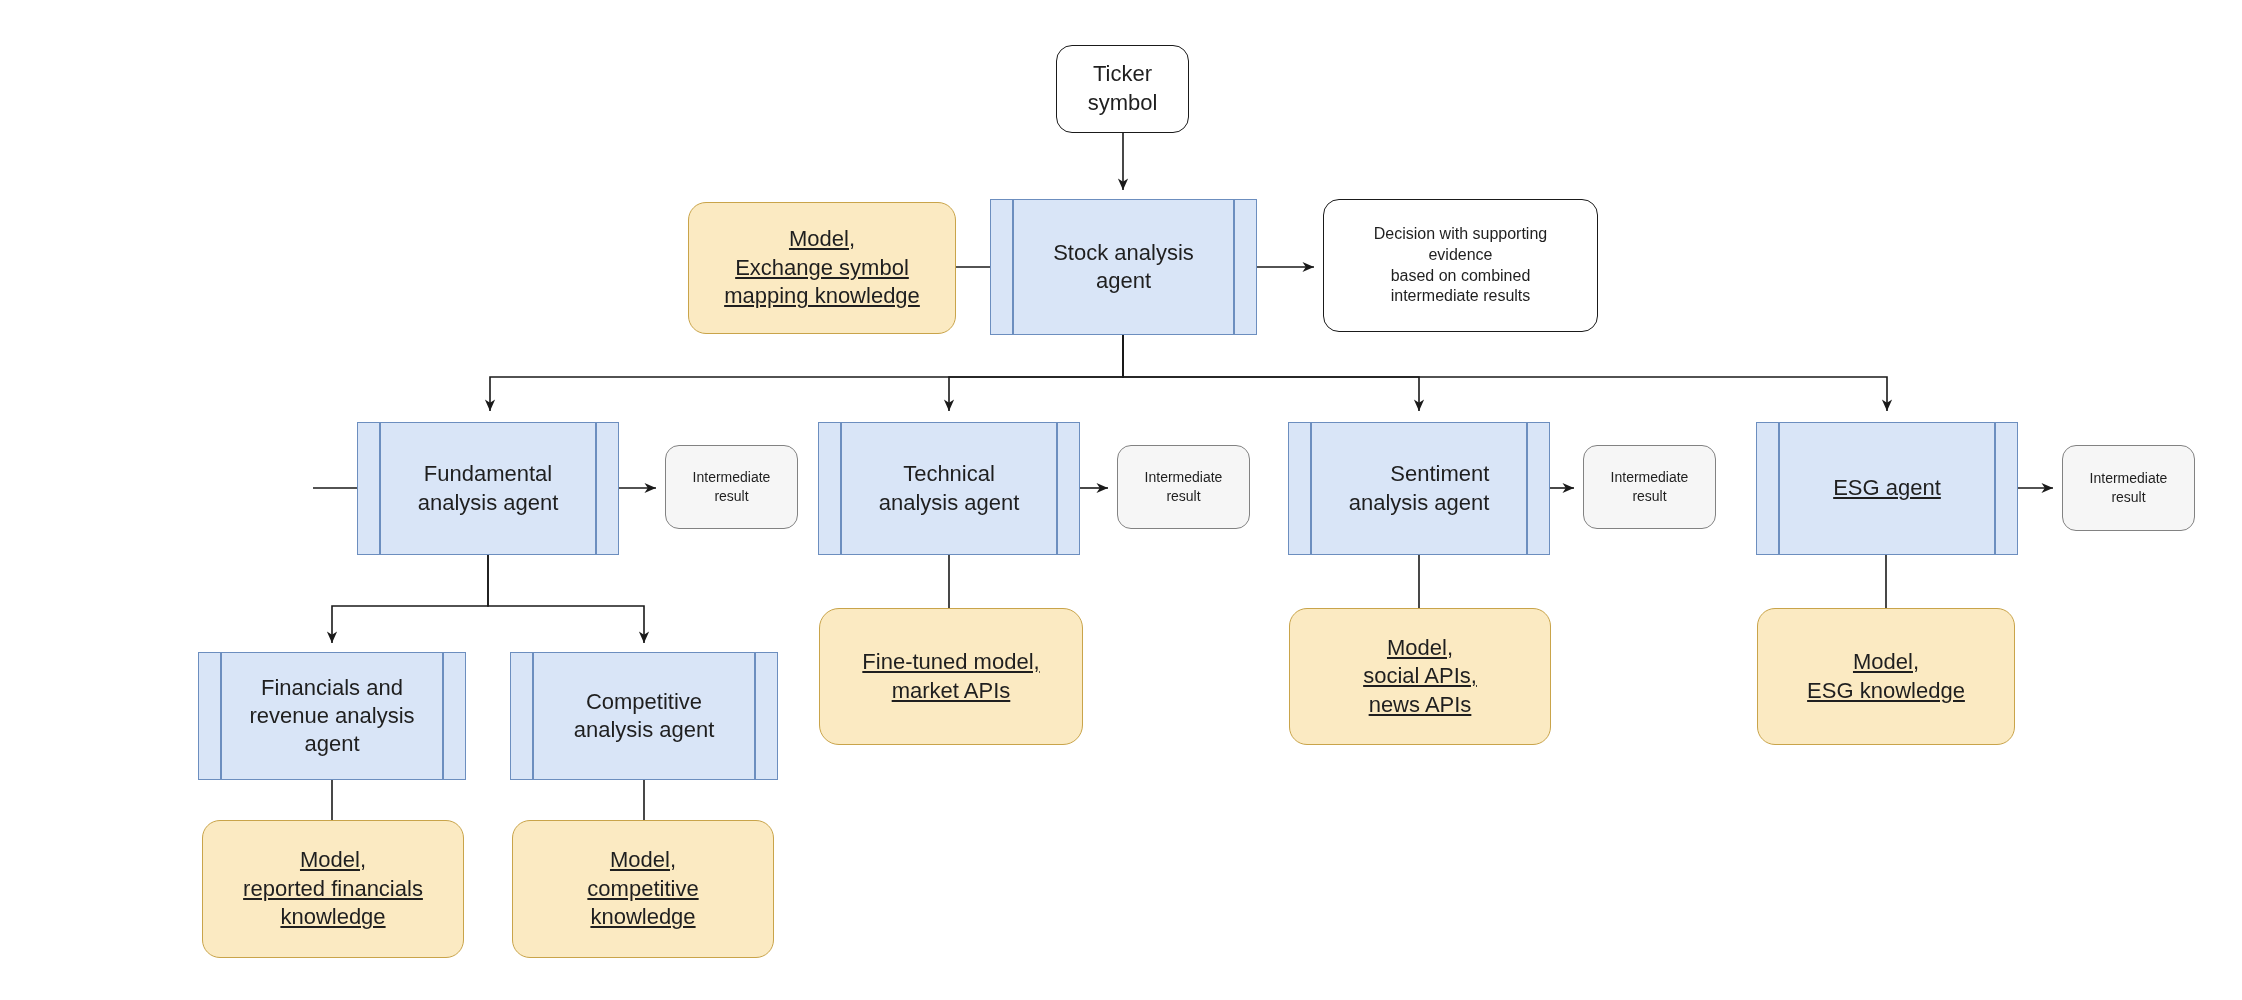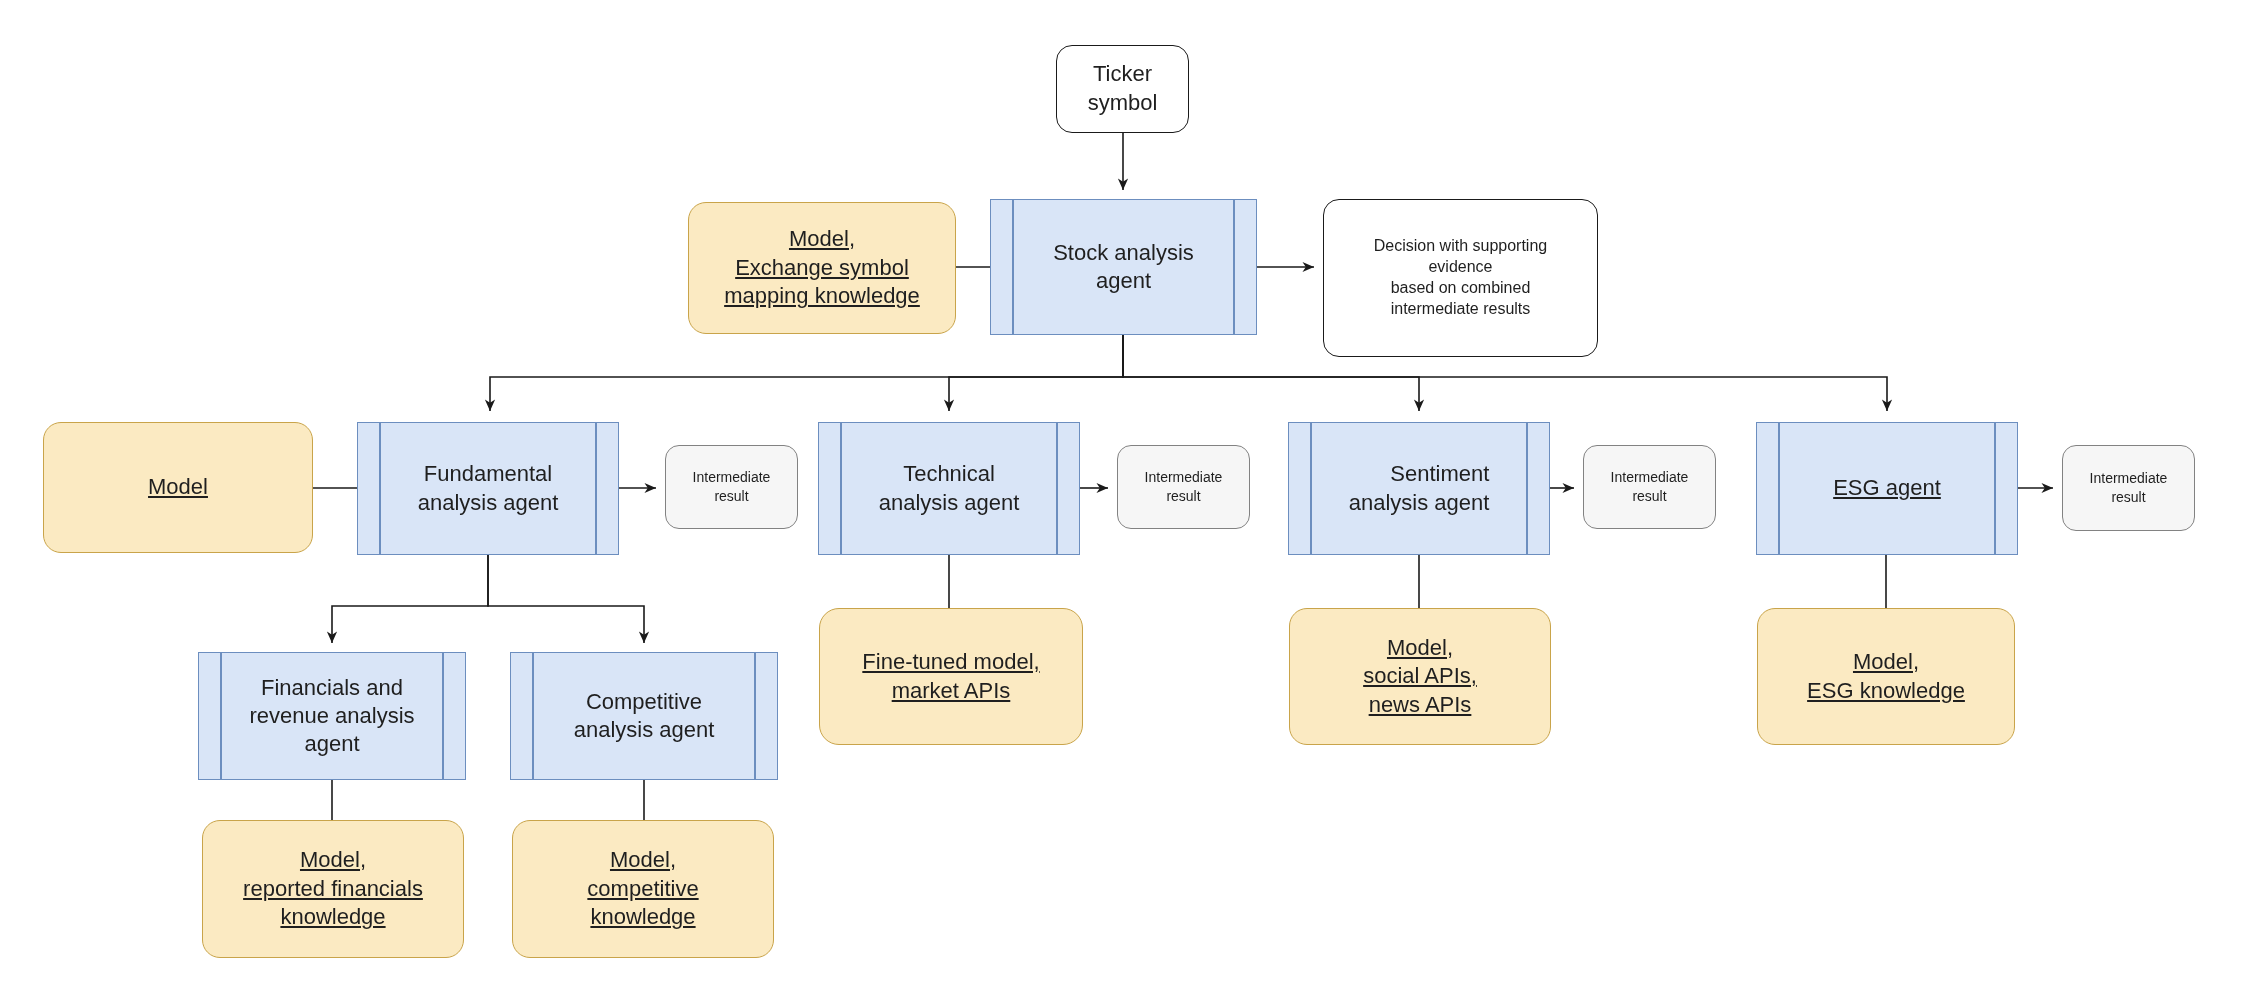--- a/index.html
+++ b/index.html
@@ -87,30 +87,27 @@
     <span class="lbl">Model,
 Exchange symbol
 mapping knowledge</span>
   </div>
   <div class="node process" style="left:990px;top:199px;width:267px;height:136px;">
     <span class="bar left"></span>
     <span class="bar right"></span>
     <span class="lbl">Stock analysis
 agent</span>
   </div>
-  <div class="node io dense" style="left:1323px;top:199px;width:275px;height:158px;">
+  <div class="node io dense" style="left:1323px;top:199px;width:275px;height:133px;">
     <span class="lbl">Decision with supporting
 evidence
 based on combined
 intermediate results</span>
   </div>
 
-  <div class="node knowledge" style="left:43px;top:422px;width:270px;height:131px;">
-    <span class="lbl">Model</span>
-  </div>
   <div class="node process" style="left:357px;top:422px;width:262px;height:133px;">
     <span class="bar left"></span>
     <span class="bar right"></span>
     <span class="lbl">Fundamental
 analysis agent</span>
   </div>
   <div class="node result" style="left:665px;top:445px;width:133px;height:84px;">
     <span class="lbl">Intermediate
 result</span>
   </div>

